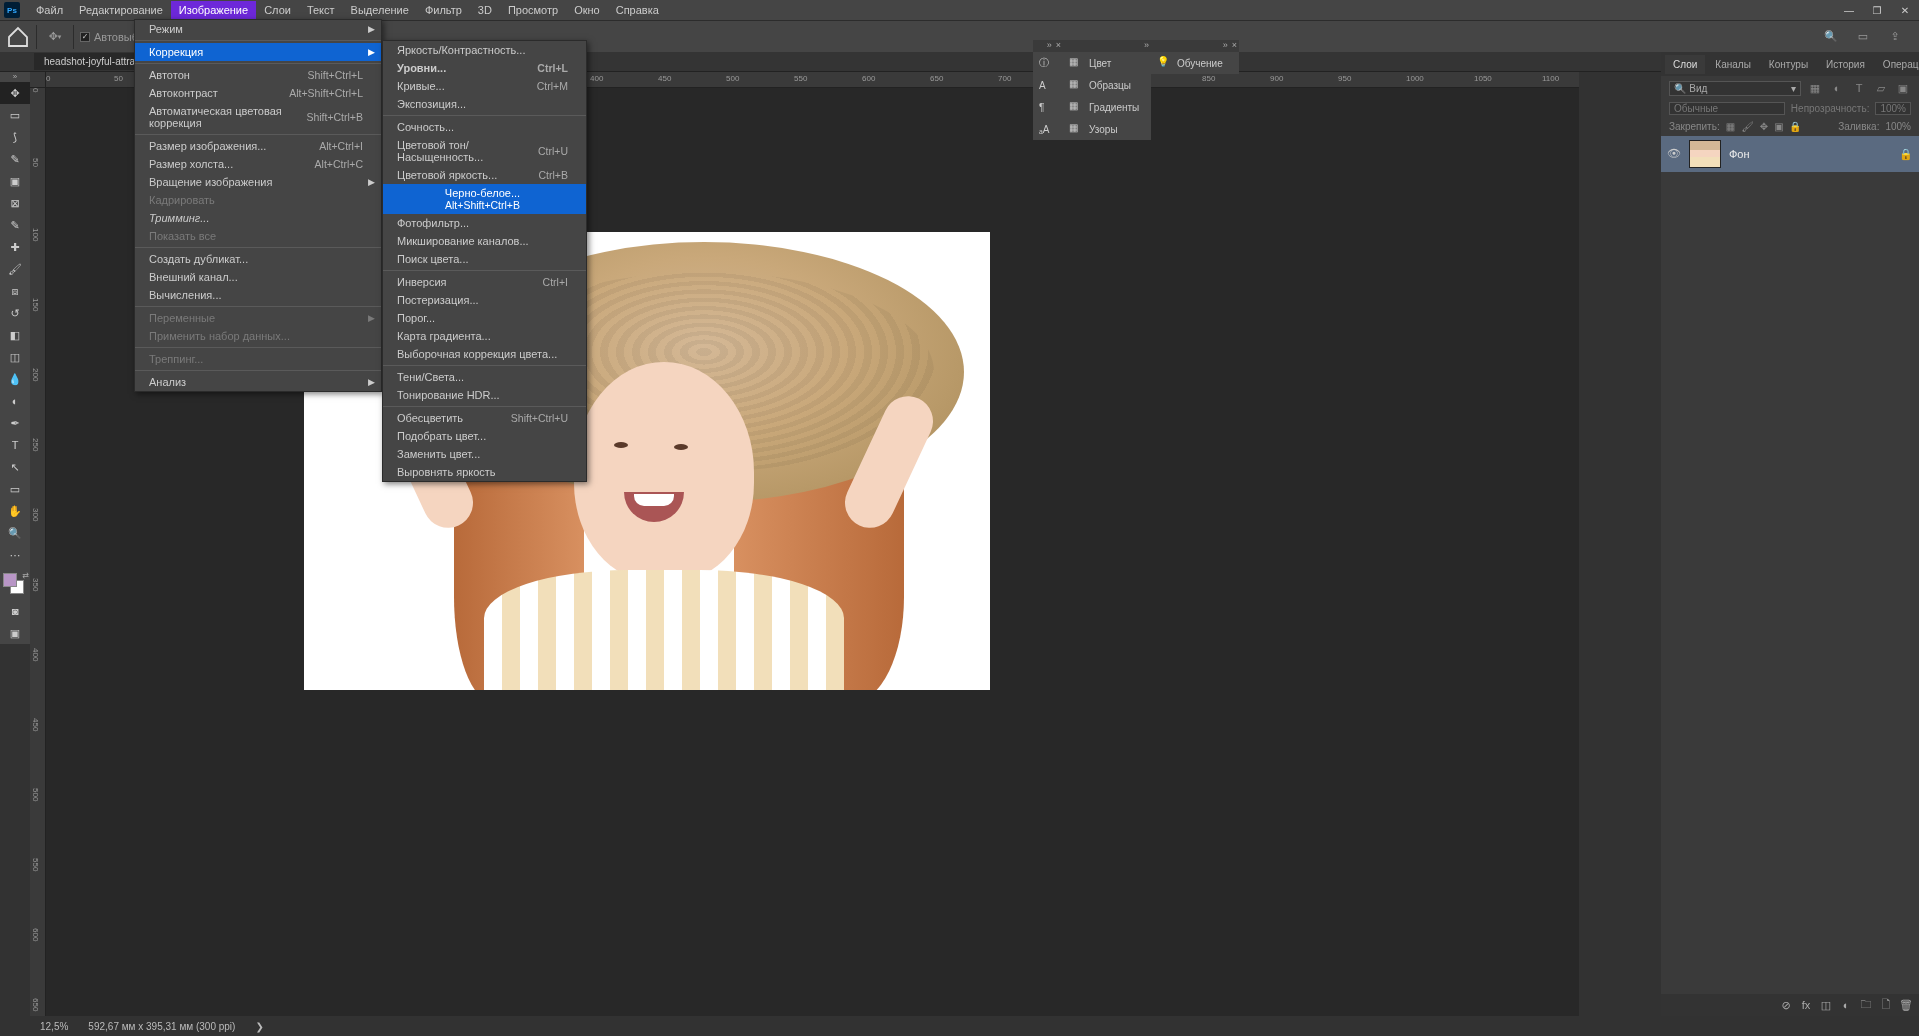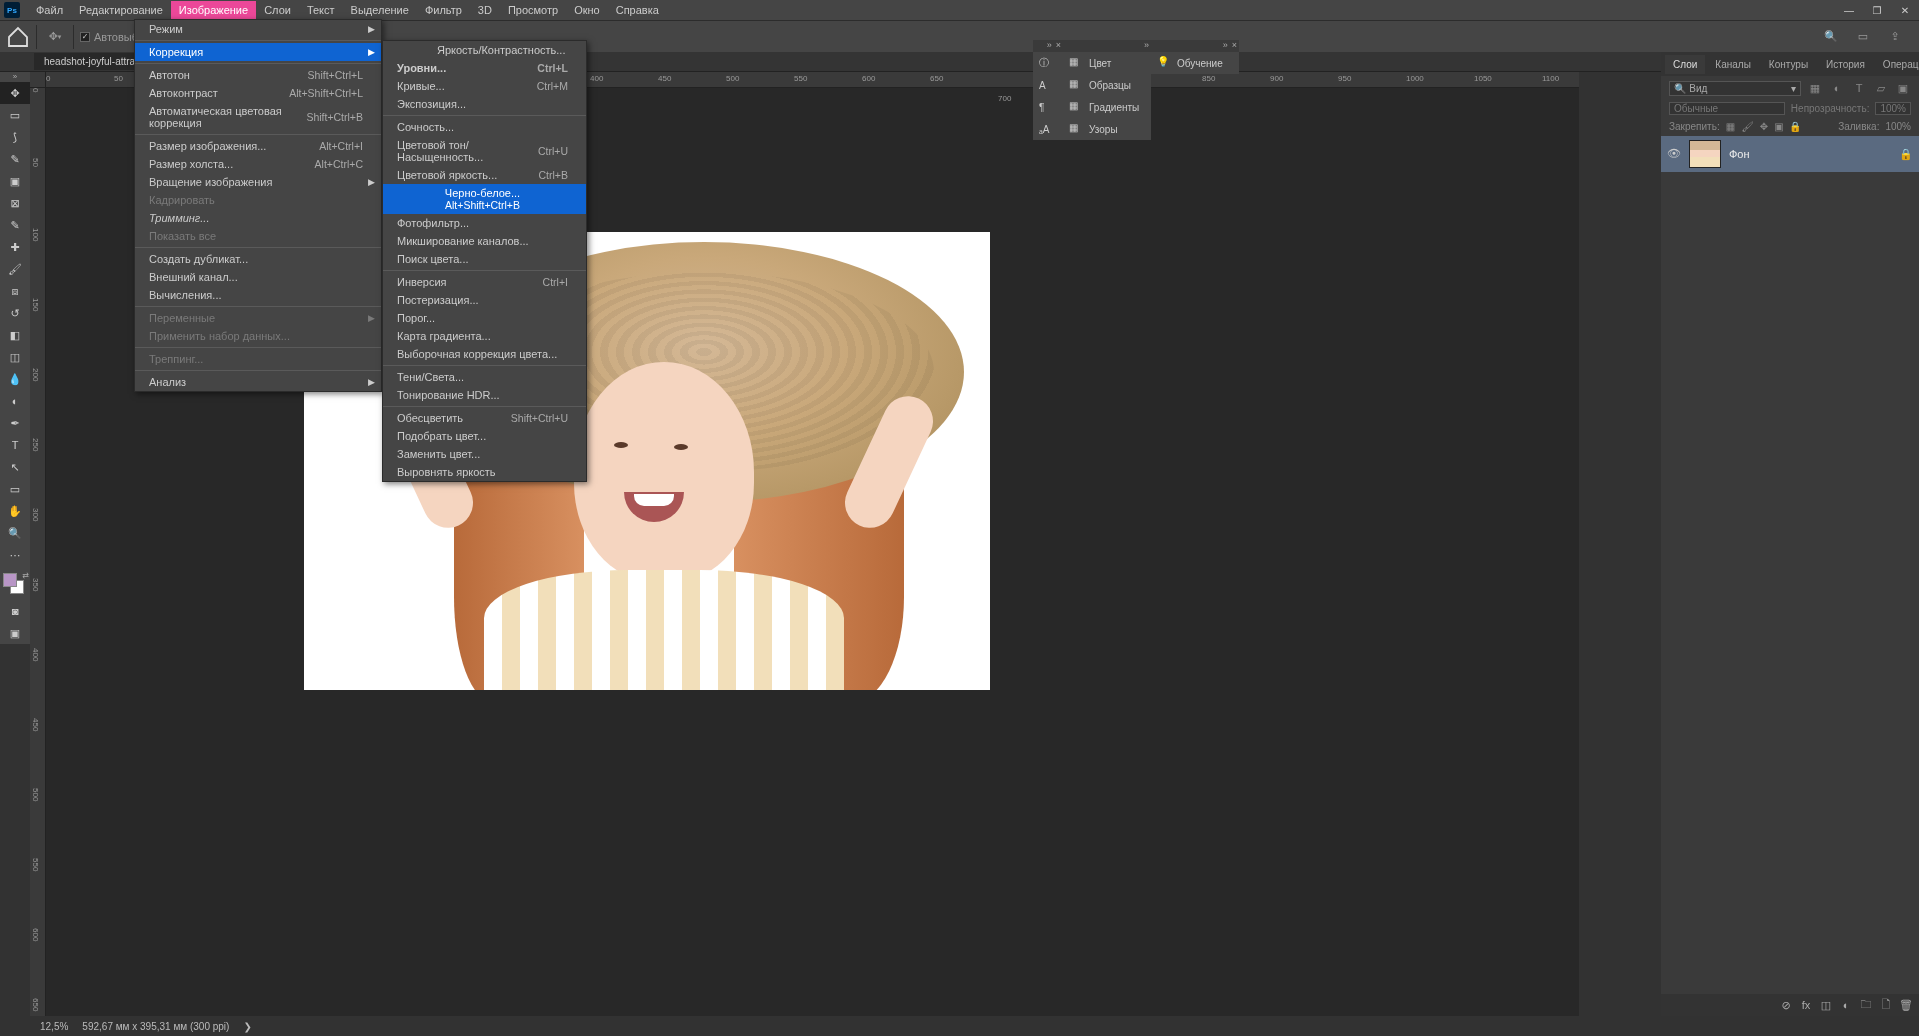--- a/index.html
+++ b/index.html
@@ -2,21 +2,21 @@
 <html><head>
 <meta charset="utf-8">
 <style>
 * { margin:0; padding:0; box-sizing:border-box; font-family:"Segoe UI",Tahoma,sans-serif; user-select:none; }
 body { background:#323232; width:1919px; height:1036px; overflow:hidden; position:relative; color:#ccc; font-size:11px; }
 
 
 .menubar { height:20px; background:#454545; display:flex; align-items:center; padding-left:4px; }
 .ps-logo { width:16px; height:16px; background:#001e36; color:#31a8ff; font-size:8px; font-weight:bold; display:flex; align-items:center; justify-content:center; border-radius:2px; margin-right:8px; }
 .menu-item { padding:3px 8px; cursor:default; }
-.menu-item.active { background:#ec4899; color:#fff; }
+.menu-item.active { background:#6d28d9; color:#fff; }
 .win-btns { margin-left:auto; display:flex; }
 .win-btn { width:28px; height:20px; display:flex; align-items:center; justify-content:center; font-size:10px; }
 
 
 .optbar { height:32px; background:#454545; border-top:1px solid #2c2c2c; display:flex; align-items:center; padding:0 6px; }
 .home-btn { width:24px; height:24px; display:flex; align-items:center; justify-content:center; }
 .divider { width:1px; height:24px; background:#2c2c2c; margin:0 6px; }
 .opt-icon { width:24px; height:24px; display:flex; align-items:center; justify-content:center; color:#999; }
 .opt-label { color:#999; font-size:11px; }
 .opt-checkbox { width:10px; height:10px; background:#222; border:1px solid #666; margin-right:4px; display:inline-flex; align-items:center; justify-content:center; }
@@ -95,21 +95,21 @@
 .layer { display:flex; align-items:center; background:#5a6a80; height:36px; padding:0 6px; gap:8px; }
 .layer .eye{position:static;width:14px;height:14px;background:none;color:#ccc;}
 .layer .thumb { width:32px; height:28px; background:#fff; border:1px solid #222; display:flex; align-items:center; justify-content:center; overflow:hidden; }
 .layer .thumb .mini{width:100%;height:100%;background:linear-gradient(180deg,#d4b896 35%,#f5d5c0 35% 60%,#f2dfba 60%);}
 .layer .name { flex:1; font-size:11px; color:#eee; }
 .layer .lock { color:#ccc; }
 .panel-footer { position:absolute; bottom:0; left:0; right:0; height:22px; background:#333; display:flex; align-items:center; justify-content:flex-end; gap:6px; padding:0 6px; color:#aaa; }
 .panel-footer .ic{width:14px;height:14px;display:flex;align-items:center;justify-content:center;}
 
 
-.status { position:absolute; left:30px; right:258px; bottom:0; height:20px; background:#323232; display:flex; align-items:center; padding:0 10px; font-size:10px; color:#bbb; gap:14px; }
+.status { position:absolute; left:30px; right:258px; bottom:0; height:20px; background:#323232; display:flex; align-items:center; padding:0 10px; font-size:10px; color:#bbb; gap:20px; }
 </style>
 </head>
 <body>
 
 <div class="menubar">
   <div class="ps-logo">Ps</div>
   <div id="menubar-items" style="display: flex;">
       <div class="menu-item">Файл</div>
       <div class="menu-item">Редактирование</div>
       <div class="menu-item active">Изображение</div>
@@ -198,21 +198,21 @@
       <div class="ruler-tick" style="left: 272px; top: 2px;">200</div>
       <div class="ruler-tick" style="left: 340px; top: 2px;">250</div>
       <div class="ruler-tick" style="left: 408px; top: 2px;">300</div>
       <div class="ruler-tick" style="left: 476px; top: 2px;">350</div>
       <div class="ruler-tick" style="left: 544px; top: 2px;">400</div>
       <div class="ruler-tick" style="left: 612px; top: 2px;">450</div>
       <div class="ruler-tick" style="left: 680px; top: 2px;">500</div>
       <div class="ruler-tick" style="left: 748px; top: 2px;">550</div>
       <div class="ruler-tick" style="left: 816px; top: 2px;">600</div>
       <div class="ruler-tick" style="left: 884px; top: 2px;">650</div>
-      <div class="ruler-tick" style="left: 952px; top: 2px; margin-top: 20px;">700</div>
+      <div class="ruler-tick" style="left: 952px; top: 2px;">700</div>
       <div class="ruler-tick" style="left: 1020px; top: 2px;">750</div>
       <div class="ruler-tick" style="left: 1088px; top: 2px;">800</div>
       <div class="ruler-tick" style="left: 1156px; top: 2px;">850</div>
       <div class="ruler-tick" style="left: 1224px; top: 2px;">900</div>
       <div class="ruler-tick" style="left: 1292px; top: 2px;">950</div>
       <div class="ruler-tick" style="left: 1360px; top: 2px;">1000</div>
       <div class="ruler-tick" style="left: 1428px; top: 2px;">1050</div>
       <div class="ruler-tick" style="left: 1496px; top: 2px;">1100</div>
     </div>
   <div class="ruler-v" id="ruler-v">
@@ -314,21 +314,21 @@
     <div class="dd-item disabled" style="position: relative;">
       <span>Треппинг...</span>
     </div>
     <div class="dd-sep"></div>
     <div class="dd-item" style="position: relative;">
       <span>Анализ</span>
       <span class="arrow">▶</span>
     </div>
   </div>
 <div class="dropdown dd2" id="adjust-menu">
-    <div class="dd-item" style="position: relative; margin-left: 40px;">
+    <div class="dd-item" style="position: relative;">
       <span>Яркость/Контрастность...</span>
     </div>
     <div class="dd-item" style="position: relative; font-weight: bold;">
       <span>Уровни...</span>
       <span class="shortcut">Ctrl+L</span>
     </div>
     <div class="dd-item" style="position: relative;">
       <span>Кривые...</span>
       <span class="shortcut">Ctrl+M</span>
     </div>

